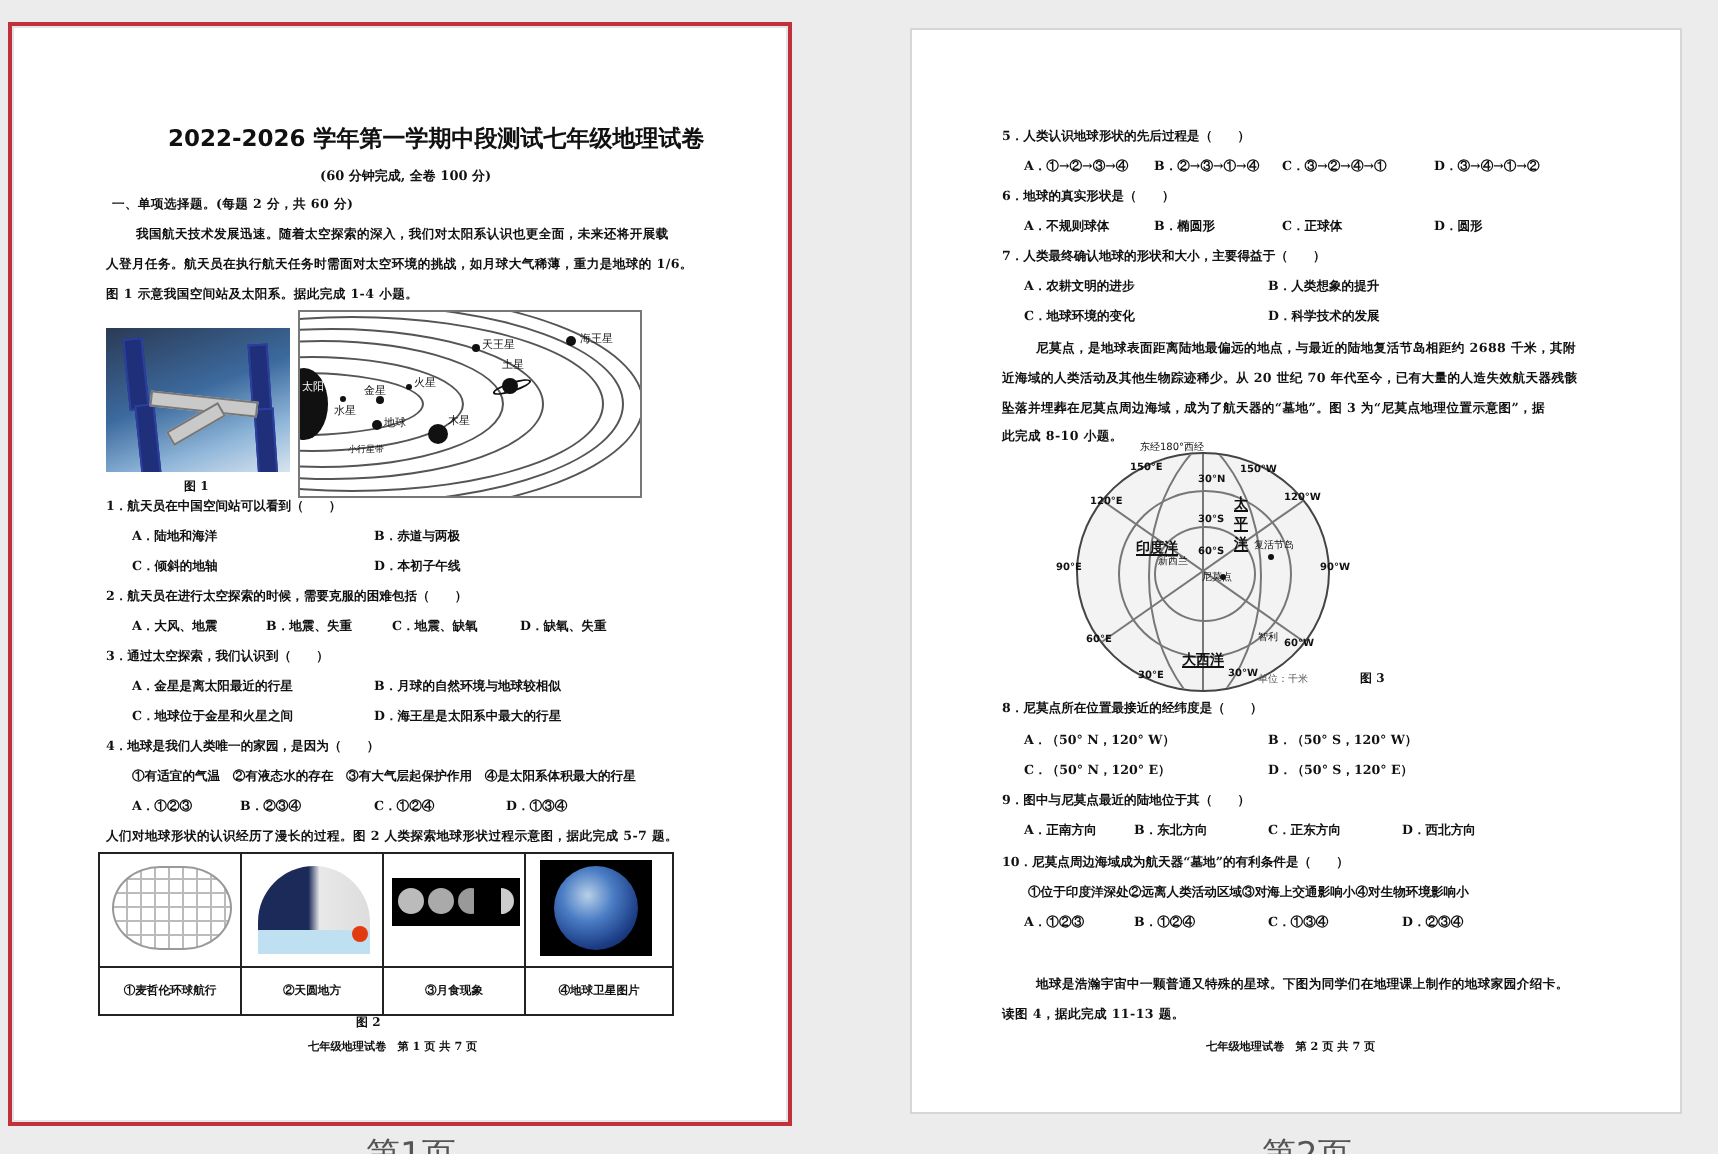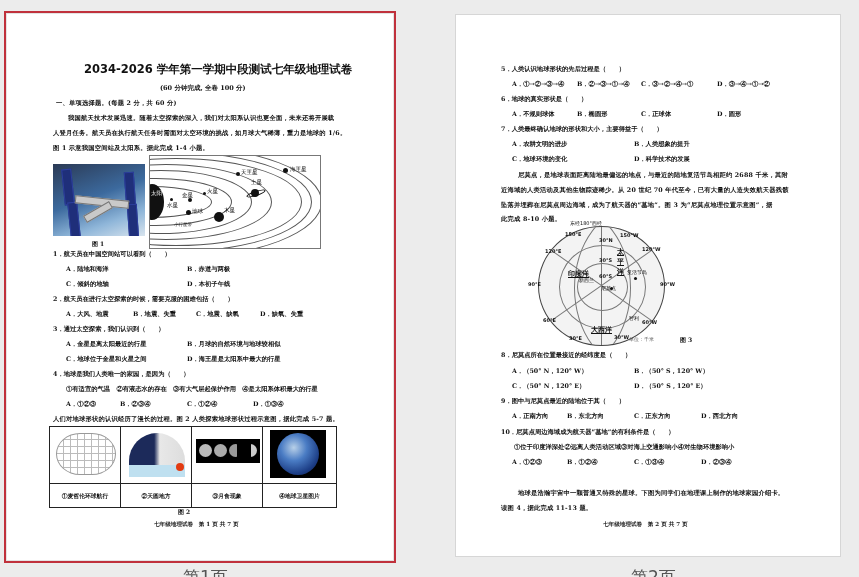--- a/index.html
+++ b/index.html
@@ -59,21 +59,21 @@
   .gt { position:absolute; font-size:5px; font-weight:bold; font-family:"DejaVu Sans", sans-serif; white-space:nowrap; }
   .gtz { position:absolute; font-size:7px; font-weight:bold; white-space:nowrap;text-decoration:underline; }
 </style>
 </head>
 <body>
 
 <div class="page" id="page1">
   <div class="inner"></div>
 </div>
 
-<div class="t title" style="left:84px;top:65px;">2034-2026 学年第一学期中段测试七年级地理试卷</div>
+<div class="t title" style="left:84px;top:65px;">2022-2026 学年第一学期中段测试七年级地理试卷</div>
 <div class="t sub" style="left:160px;top:84px;">(60 分钟完成, 全卷 100 分)</div>
 <div class="t body" style="left:56px;top:98px;">一、单项选择题。(每题 2 分，共 60 分)</div>
 <div class="t body" style="left:68px;top:113px;">我国航天技术发展迅速。随着太空探索的深入，我们对太阳系认识也更全面，未来还将开展载</div>
 <div class="t body" style="left:53px;top:128px;">人登月任务。航天员在执行航天任务时需面对太空环境的挑战，如月球大气稀薄，重力是地球的 1/6。</div>
 <div class="t body" style="left:53px;top:143px;">图 1 示意我国空间站及太阳系。据此完成 1-4 小题。</div>
 
 <div class="station">
   <div class="panel" style="left:10px;top:5px;transform:rotate(-6deg);"></div>
   <div class="panel" style="left:72px;top:8px;transform:rotate(-4deg);"></div>
   <div class="panel" style="left:16px;top:38px;transform:rotate(-6deg);"></div>

